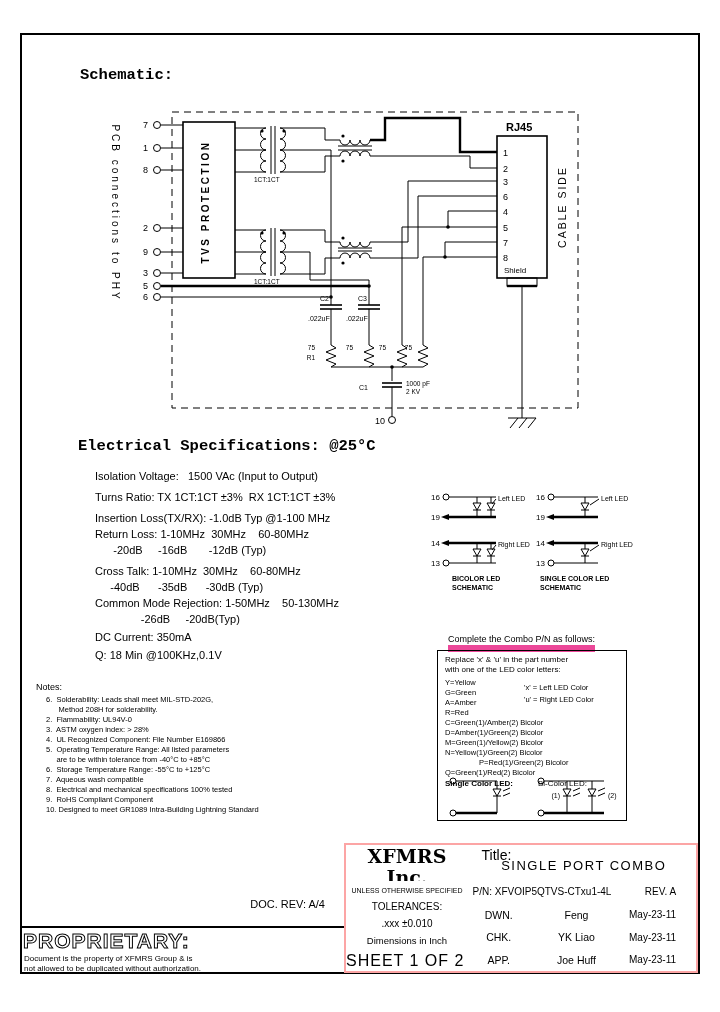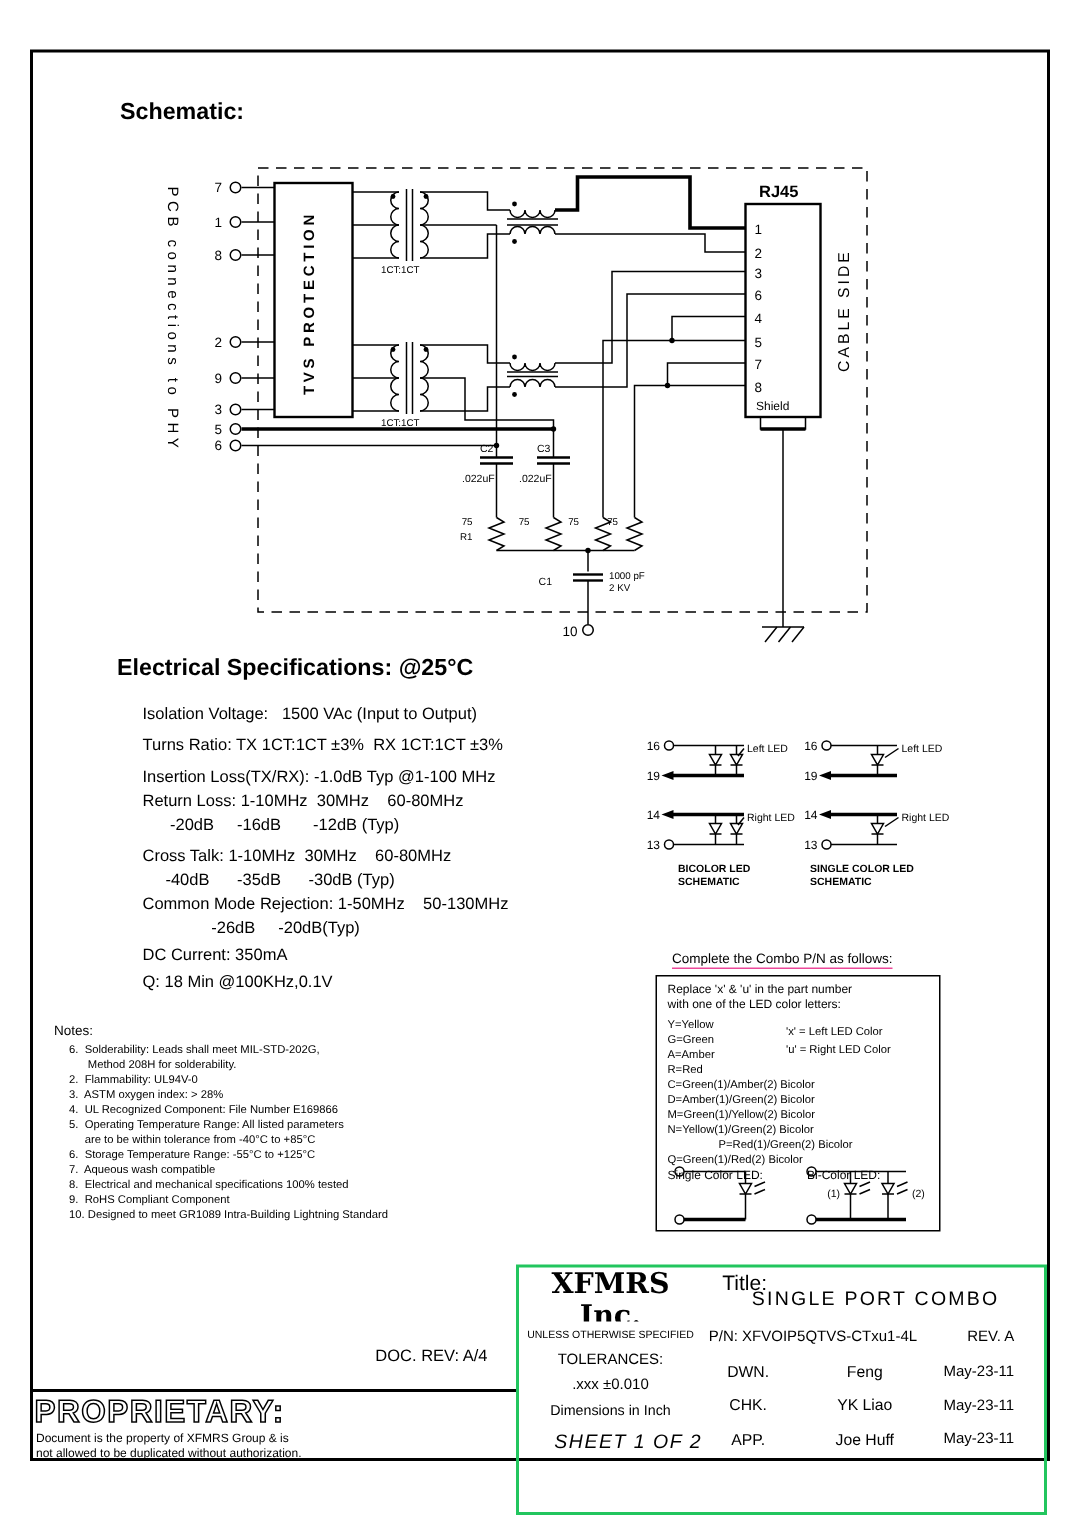--- a/index.html
+++ b/index.html
@@ -7,47 +7,47 @@
        font-family:"Liberation Sans",sans-serif;overflow:hidden;}
   .abs{position:absolute;}
   #lineart{position:absolute;left:0;top:0;}
   #lineart line,#lineart path,#lineart rect,#lineart polyline,#lineart circle{stroke:#000;fill:none;stroke-width:1;}
   #lineart .dot{fill:#000;stroke:none;}
   #lineart .fillb{fill:#000;stroke:none;}
   #lineart .pin{fill:#fff;}
   #lineart .w2{stroke-width:2.4;}
   #lineart .w15{stroke-width:1.6;}
   #lineart text{fill:#000;stroke:none;font-family:"Liberation Sans",sans-serif;}
-  .serifhead{font-family:Liberation Sans, sans-serif;font-weight:bold;font-size:15.5px;}
+  .serifhead{font-family:Liberation Mono, monospace;font-weight:bold;font-size:15.5px;}
   #page-border{left:20px;top:33px;width:680px;height:941px;border:2px solid #000;box-sizing:border-box;}
   #specs{left:95px;top:468px;font-size:11px;}
   .sp{white-space:pre;line-height:16px;}
   .g5{margin-top:5px;} .g2{margin-top:2px;}
   #notes-head{left:36px;top:682px;font-size:9px;}
   #notes{left:46px;top:695px;font-size:7.5px;}
   .note{white-space:pre;line-height:10px;}
-  #combo-heading{left:448px;top:634px;font-size:9px;border-bottom:1px solid #ec4899;padding-bottom:1px;}
+  #combo-heading{left:448px;top:634px;font-size:9px;border-bottom:7px solid #ec4899;padding-bottom:1px;}
   #combo-box{left:437px;top:650px;width:190px;height:171px;border:1.5px solid #000;box-sizing:border-box;}
   #combo-box .t{position:absolute;white-space:pre;}
   .f75{font-size:7.5px;} .f8{font-size:8px;}
   #doc-rev{left:180px;top:898px;width:145px;text-align:right;font-size:11px;}
   #prop-box{left:20px;top:926px;width:324px;height:60px;border-top:2px solid #000;box-sizing:border-box;}
   #prop-body{position:absolute;left:4px;top:26px;font-size:8px;line-height:9.5px;white-space:pre;}
-  #title-block{left:344px;top:843px;width:354px;height:167px;border:2px solid #22c55e;box-sizing:border-box;}
+  #title-block{left:344px;top:843px;width:354px;height:130px;border:2px solid #fca5a5;box-sizing:border-box;}
   #title-block .cell{position:absolute;box-sizing:border-box;border-color:#000;border-style:solid;border-width:0;overflow:hidden;}
   .tb-company{left:0;top:0;width:122px;height:35.5px;border-right-width:1.5px;border-bottom-width:1.5px;text-align:center;}
   .tb-company .co{font-family:"DejaVu Serif","Liberation Serif",serif;font-weight:bold;font-size:19px;line-height:21px;margin-top:1px;}
   .tb-title{left:123.5px;top:0;width:228.5px;height:35.5px;border-bottom-width:1.5px;}
   .tb-title .lab{position:absolute;left:12px;top:2px;font-size:14px;}
   .tb-title .tt{text-align:center;margin-top:13px;font-size:13px;letter-spacing:1.5px;}
   .tb-tol{left:0;top:37px;width:122px;height:68px;border-right-width:1.5px;border-bottom-width:1.5px;text-align:center;}
   .tb-tol .u{font-size:7px;line-height:14px;margin-top:2px;}
   .tb-tol .m{font-size:10px;line-height:17px;}
   .tb-tol .d{font-size:9.5px;line-height:17px;}
-  .tb-sheet{left:0;top:105px;width:122px;height:21px;border-right-width:1.5px;text-align:right;font-size:13px;letter-spacing:1px;line-height:21px;font-style:italic;}
+  .tb-sheet{left:0;top:105px;width:122px;height:21px;border-right-width:1.5px;text-align:left;font-size:16px;letter-spacing:1px;line-height:21px;}
   .tb-pn{left:123.5px;top:37px;width:155.5px;height:21.5px;border-right-width:1.5px;border-bottom-width:1.5px;font-size:10px;line-height:20px;padding-left:3px;white-space:pre;}
   .tb-rev{left:279px;top:37px;width:71px;height:21.5px;border-bottom-width:1.5px;text-align:center;font-size:10px;line-height:20px;}
   .tb-role{left:123.5px;width:58.5px;border-right-width:1.5px;text-align:center;font-size:10.5px;}
   .tb-name{left:182px;width:97px;border-right-width:1.5px;text-align:center;font-size:10.5px;}
   .tb-date{left:279px;width:71px;font-size:10px;padding-left:4px;}
   .r0{top:58.5px;height:23.5px;border-bottom-width:1.5px;line-height:22px;}
   .r1{top:82px;height:23px;border-bottom-width:1.5px;line-height:21.5px;}
   .r2{top:105px;height:21px;line-height:20px;}
 </style>
 </head>
@@ -375,21 +375,21 @@
   <div class="t f75" style="left:7px;top:47px;">A=Amber</div>
   <div class="t f75" style="left:7px;top:57px;">R=Red</div>
   <div class="t f75" style="left:86px;top:32px;">'x' = Left LED Color</div>
   <div class="t f75" style="left:86px;top:44px;">'u' = Right LED Color</div>
   <div class="t f75" style="left:7px;top:67px;">C=Green(1)/Amber(2) Bicolor</div>
   <div class="t f75" style="left:7px;top:77px;">D=Amber(1)/Green(2) Bicolor</div>
   <div class="t f75" style="left:7px;top:87px;">M=Green(1)/Yellow(2) Bicolor</div>
   <div class="t f75" style="left:7px;top:97px;">N=Yellow(1)/Green(2) Bicolor</div>
   <div class="t f75" style="left:7px;top:107px;padding-left:34px;">P=Red(1)/Green(2) Bicolor</div>
   <div class="t f75" style="left:7px;top:117px;">Q=Green(1)/Red(2) Bicolor</div>
-  <div class="t f8" style="left:7px;top:119px;margin-top:9px;">Single Color LED:</div>
+  <div class="t f8" style="left:7px;top:119px;margin-top:9px;font-weight:bold;">Single Color LED:</div>
   <div class="t f8" style="left:100px;top:128px;">Bi-Color LED:</div>
 </div>
 
 <div id="doc-rev" class="abs">DOC. REV: A/4</div>
 
 <div id="prop-box" class="abs">
   <svg width="320" height="25">
     <text x="3" y="20" font-size="21" font-weight="bold" letter-spacing="1" fill="#fff" stroke="#000" stroke-width="1" style="font-family:'Liberation Sans',sans-serif">PROPRIETARY:</text>
   </svg>
   <div id="prop-body">Document is the property of XFMRS Group &amp; is

